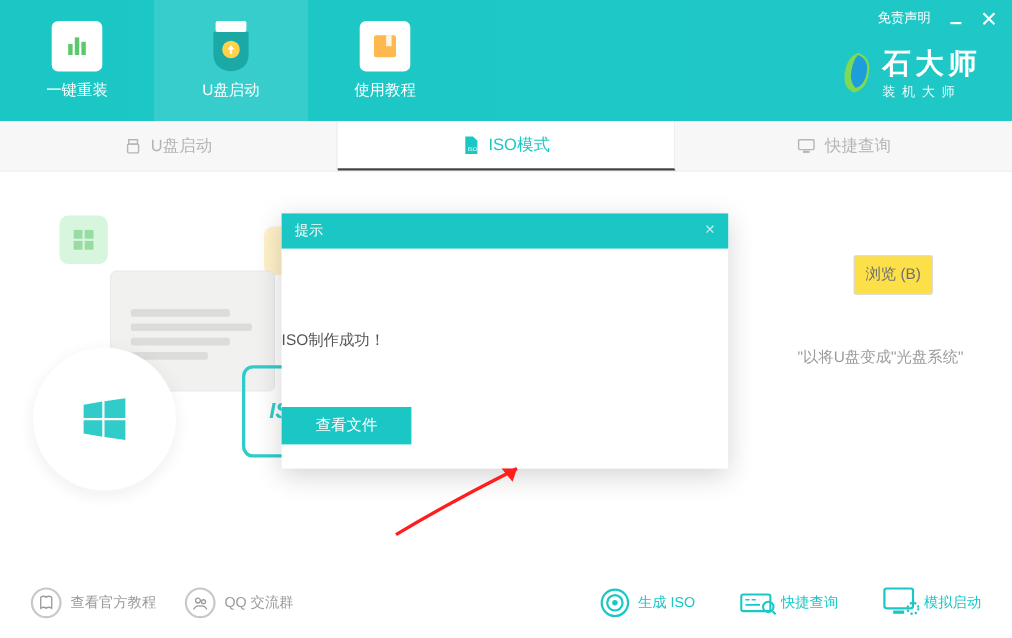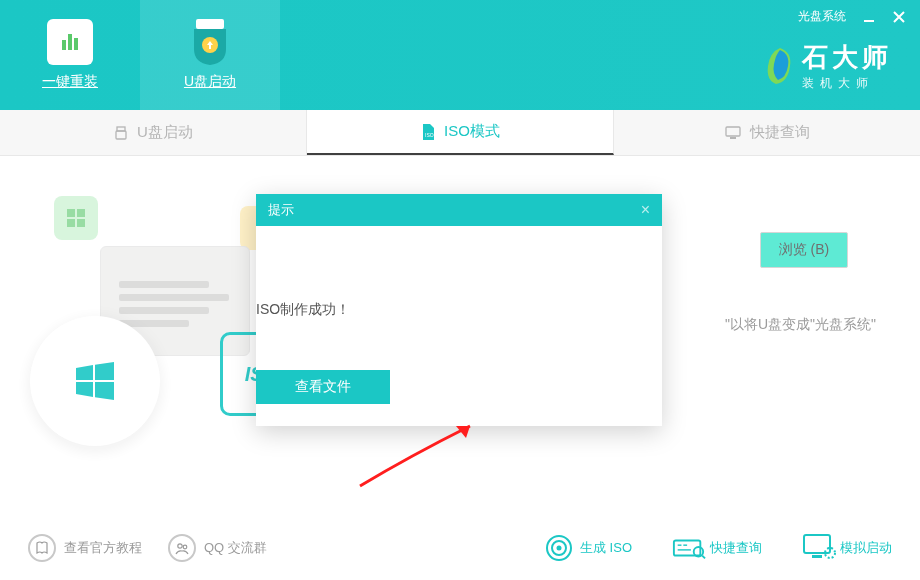--- a/index.html
+++ b/index.html
@@ -15,21 +15,20 @@
 .nav-item {
   width: 140px;
   display: flex;
   flex-direction: column;
   align-items: center;
   justify-content: center;
   gap: 8px;
   color: #fff;
   font-size: 14px;
   cursor: pointer;
-  text-decoration: underline;
 }
 .nav-item.active { background: rgba(255,255,255,0.12); }
 .nav-icon-bg {
   width: 46px; height: 46px;
   background: #fff;
   border-radius: 6px;
   display: flex; align-items: center; justify-content: center;
 }
 .nav-item.active .nav-icon-bg { background: transparent; }
 .top-right {
@@ -94,22 +93,22 @@
   border: 1px solid #e8e8e8;
 }
 .monitor-lines { position: absolute; left: 18px; top: 34px; display: flex; flex-direction: column; gap: 6px; }
 .mline { width: 90px; height: 7px; background: #d9d9d8; border-radius: 2px; }
 .tile { position: absolute; width: 44px; height: 44px; border-radius: 8px; display: flex; align-items: center; justify-content: center; }
 .tile.green { background: #d4f4da; left: 24px; top: 0; }
 .tile.yellow { background: #fff0c2; left: 210px; top: 10px; }
 
 .browse-btn {
   position: absolute; right: 72px; top: 76px;
-  width: 88px; height: 36px;
-  border: 1px solid #d6d6d6; background: #5eead4;
+  width: 72px; height: 36px;
+  border: 1px solid #d6d6d6; background: #fde047;
   color: #707070; font-size: 14px; cursor: pointer;
   border-radius: 2px;
 }
 .hint-text {
   position: absolute; right: 44px; top: 160px;
   color: #9b9b9b; font-size: 14px;
 }
 
 .dialog {
   position: absolute; left: 256px; top: 38px;
@@ -125,21 +124,21 @@
   display: flex; align-items: center; justify-content: space-between;
   padding: 0 12px; font-size: 13px;
 }
 .dialog-close { cursor: pointer; opacity: 0.7; font-size: 16px; }
 .dialog-body {
   flex: 1; display: flex; flex-direction: column; justify-content: space-between;
   padding: 30px 0 22px;
 }
 .dialog-msg { color: #555; font-size: 14px; margin-top: 8px; }
 .dialog-btn {
-  width: 134px; height: 34px;
+  width: 118px; height: 34px;
   background: #1bc7c5; color: #fff; border: none;
   font-size: 14px; cursor: pointer;
 }
 
 .arrow {
   position: absolute; left: 350px; top: 260px;
   z-index: 11; pointer-events: none;
 }
 
 .footer {
@@ -183,23 +182,32 @@
     <div class="nav-icon-bg">
       <svg width="40" height="46" viewBox="0 0 40 46">
           <rect x="6" y="0" width="28" height="10" rx="2" fill="#fff"></rect>
           <path d="M4 10 L36 10 L36 30 Q36 44 20 46 Q4 44 4 30 Z" fill="#1ba9a6"></path>
           <circle cx="20" cy="26" r="8" fill="#ffd24a"></circle>
           <path d="M17 26 L20 22 L23 26 L21 26 L21 30 L19 30 L19 26 Z" fill="#fff"></path>
         </svg>
     </div>
     <span>U盘启动</span>
   </div>
+  <div class="nav-item">
+    <div class="nav-icon-bg">
+      <svg width="26" height="26" viewBox="0 0 26 26">
+          <rect x="3" y="3" width="20" height="20" rx="2" fill="#ffb84d"></rect>
+          <rect x="14" y="3" width="5" height="10" fill="#fff" opacity="0.85"></rect>
+        </svg>
+    </div>
+    <span>使用教程</span>
+  </div>
 
   <div class="top-right">
-    <span>光盘系统</span>
+    <span>免责声明</span>
     <span class="win-btn">
       <svg width="12" height="12" viewBox="0 0 12 12">
           <rect x="1" y="9" width="10" height="2" fill="#fff"></rect>
         </svg>
     </span>
     <span class="win-btn">
       <svg width="12" height="12" viewBox="0 0 12 12">
           <path d="M1 1 L11 11 M11 1 L1 11" stroke="#fff" stroke-width="2"></path>
         </svg>
     </span>

